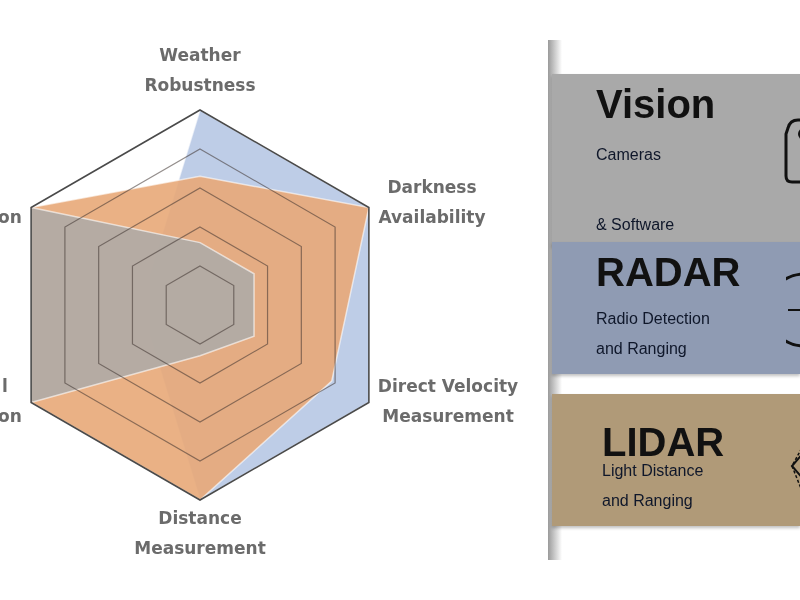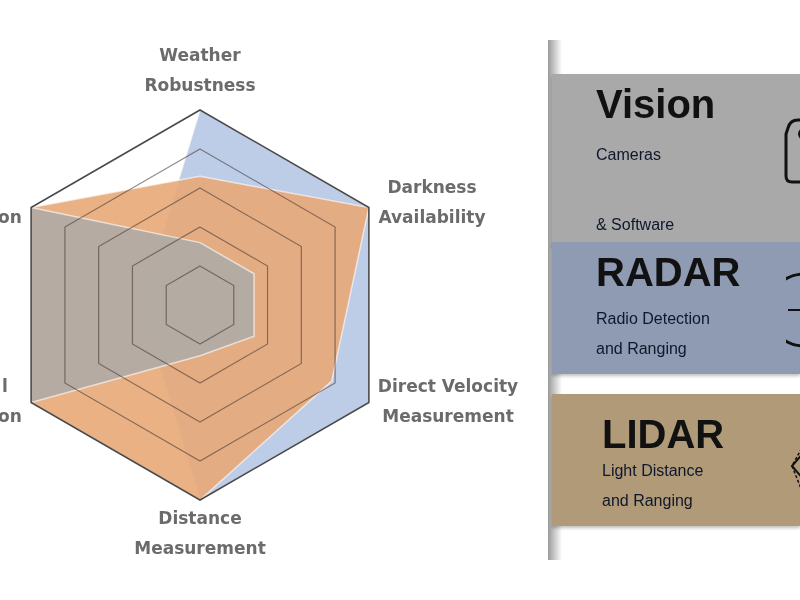--- a/index.html
+++ b/index.html
@@ -62,21 +62,21 @@
     <div class="title" style="top:8px;">RADAR</div>
     <div class="sub" style="top:62px;text-align:right;">Radio Detection</div>
     <div class="sub" style="top:92px;">and Ranging</div>
     <svg class="icon" style="left:234px;top:30px;" width="18" height="76">
       <path d="M18 2 A 36 36 0 0 0 18 74" fill="none" stroke="#111" stroke-width="3"></path>
       <line x1="2" y1="38" x2="18" y2="38" stroke="#111" stroke-width="2"></line>
     </svg>
   </div>
 
   <div class="panel" style="top:354px;height:132px;background:#b09a78;">
-    <div class="title" style="top:18px;left:50px;text-align:right;">LIDAR</div>
+    <div class="title" style="top:26px;left:50px;text-align:right;">LIDAR</div>
     <div class="sub" style="top:62px;left:50px;">Light Distance</div>
     <div class="sub" style="top:92px;left:50px;">and Ranging</div>
     <svg class="icon" style="left:238px;top:46px;" width="14" height="60">
       <path d="M14 4 L2 26 L14 56" fill="none" stroke="#111" stroke-width="1.5" stroke-dasharray="3 2"></path>
       <path d="M14 12 L2 26 L14 40" fill="none" stroke="#111" stroke-width="2"></path>
     </svg>
   </div>
 </div>
 
 </body></html>

